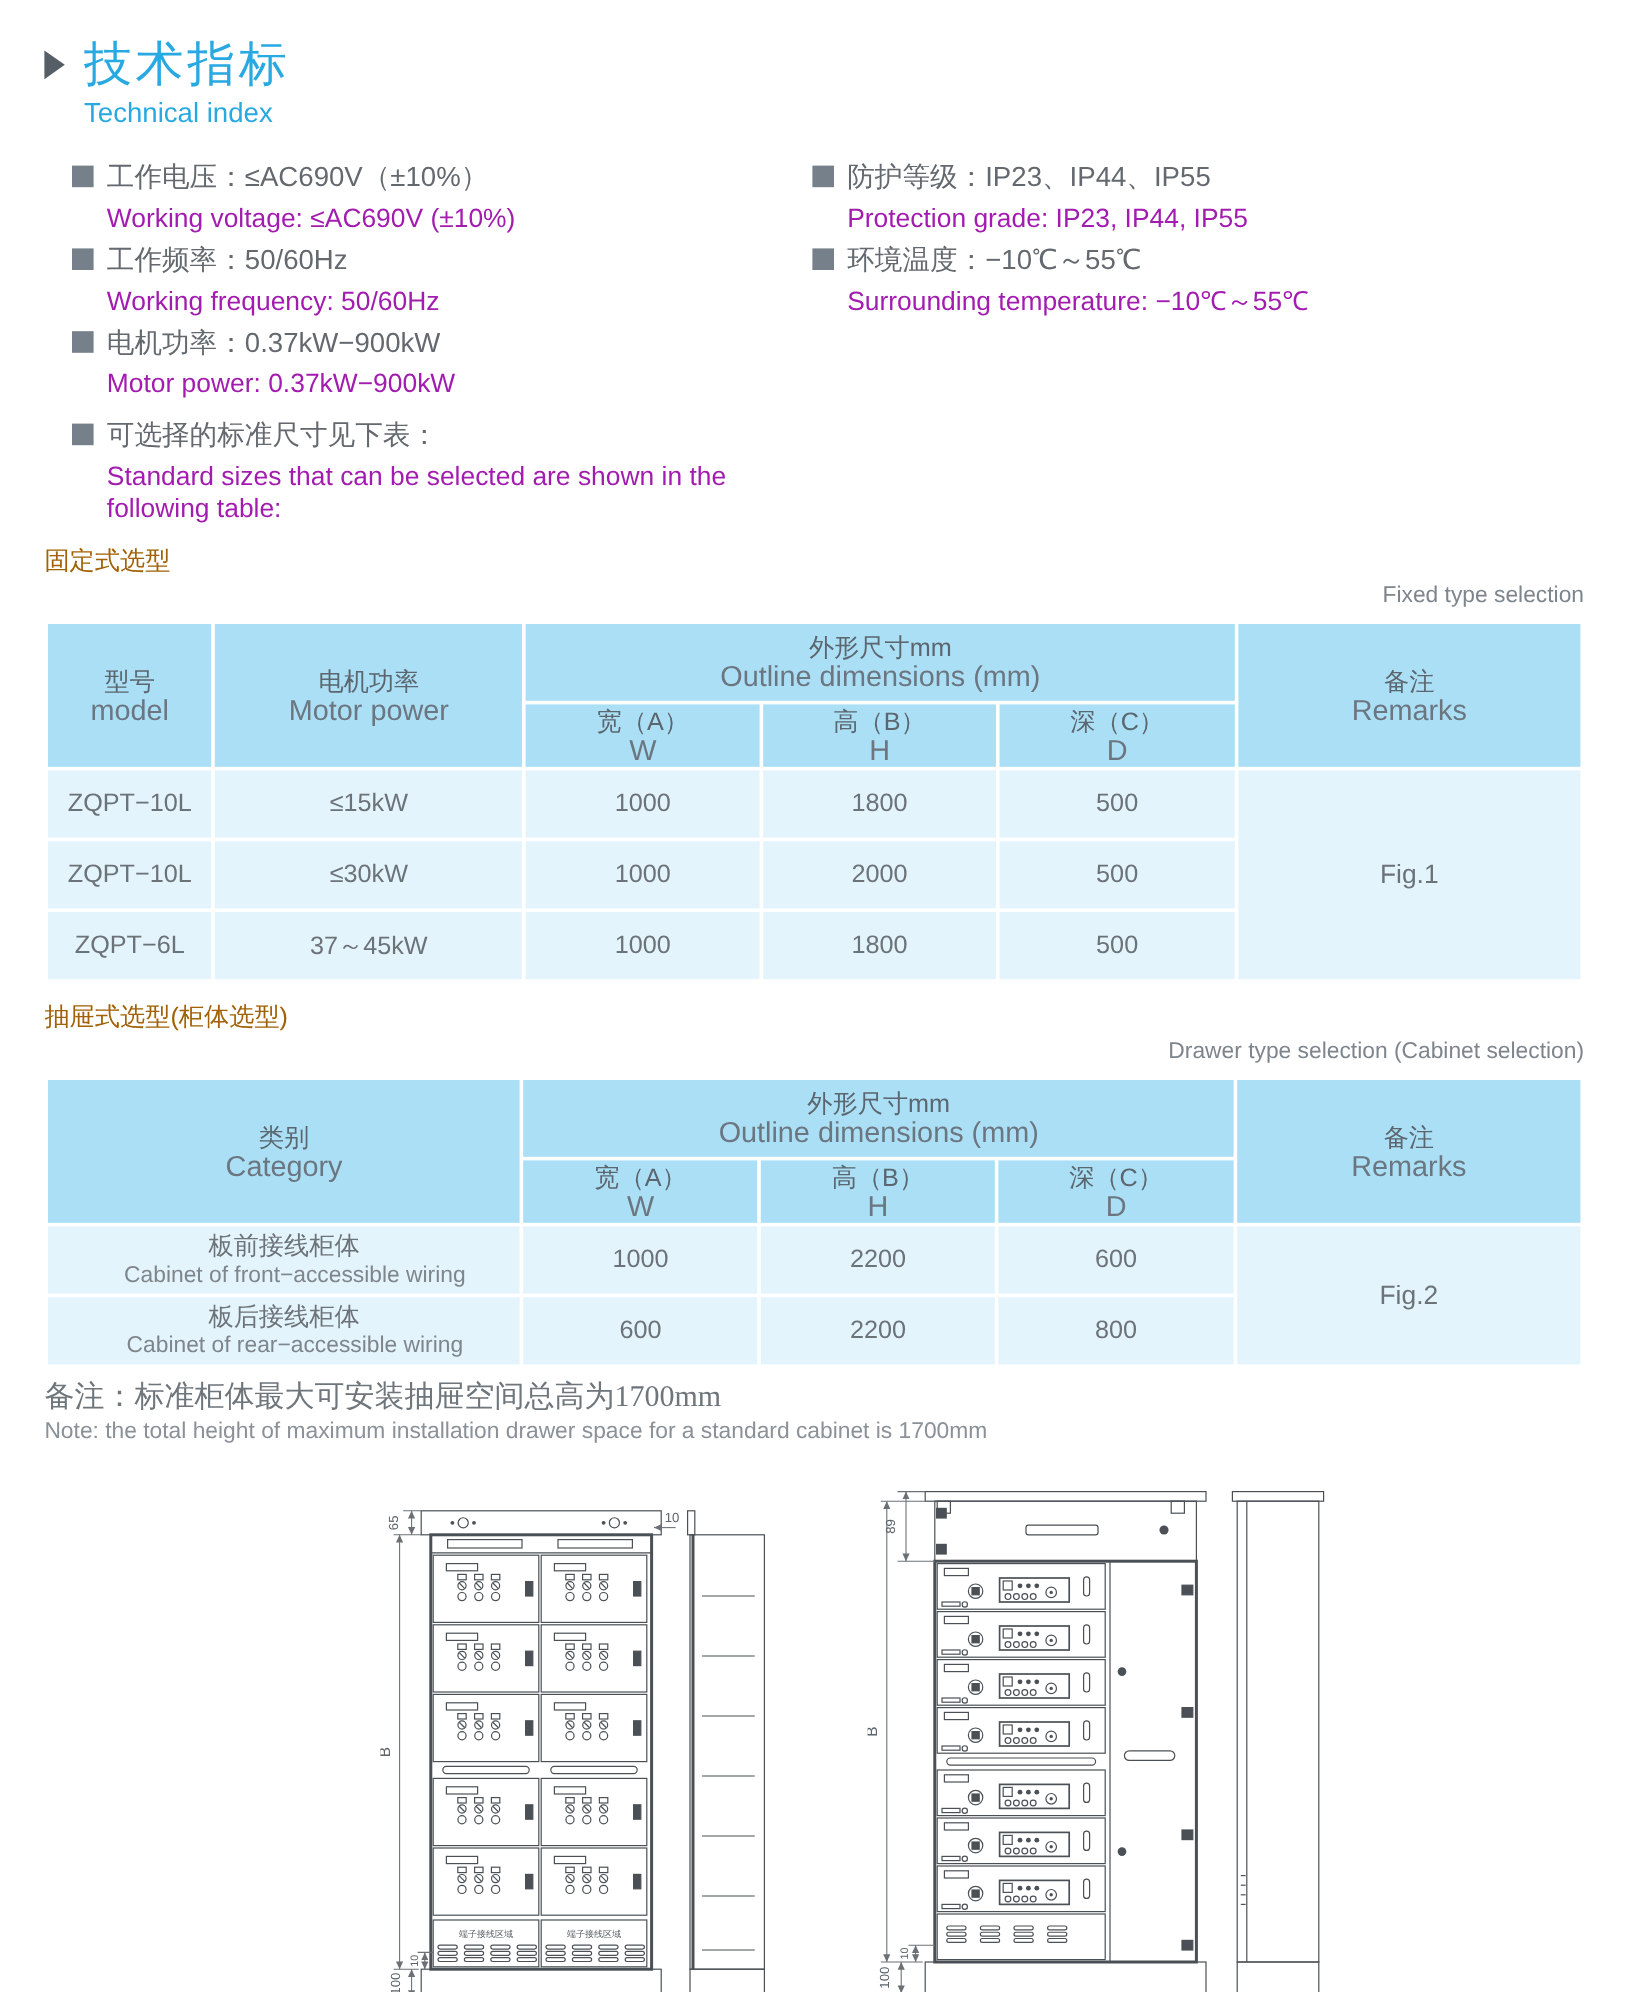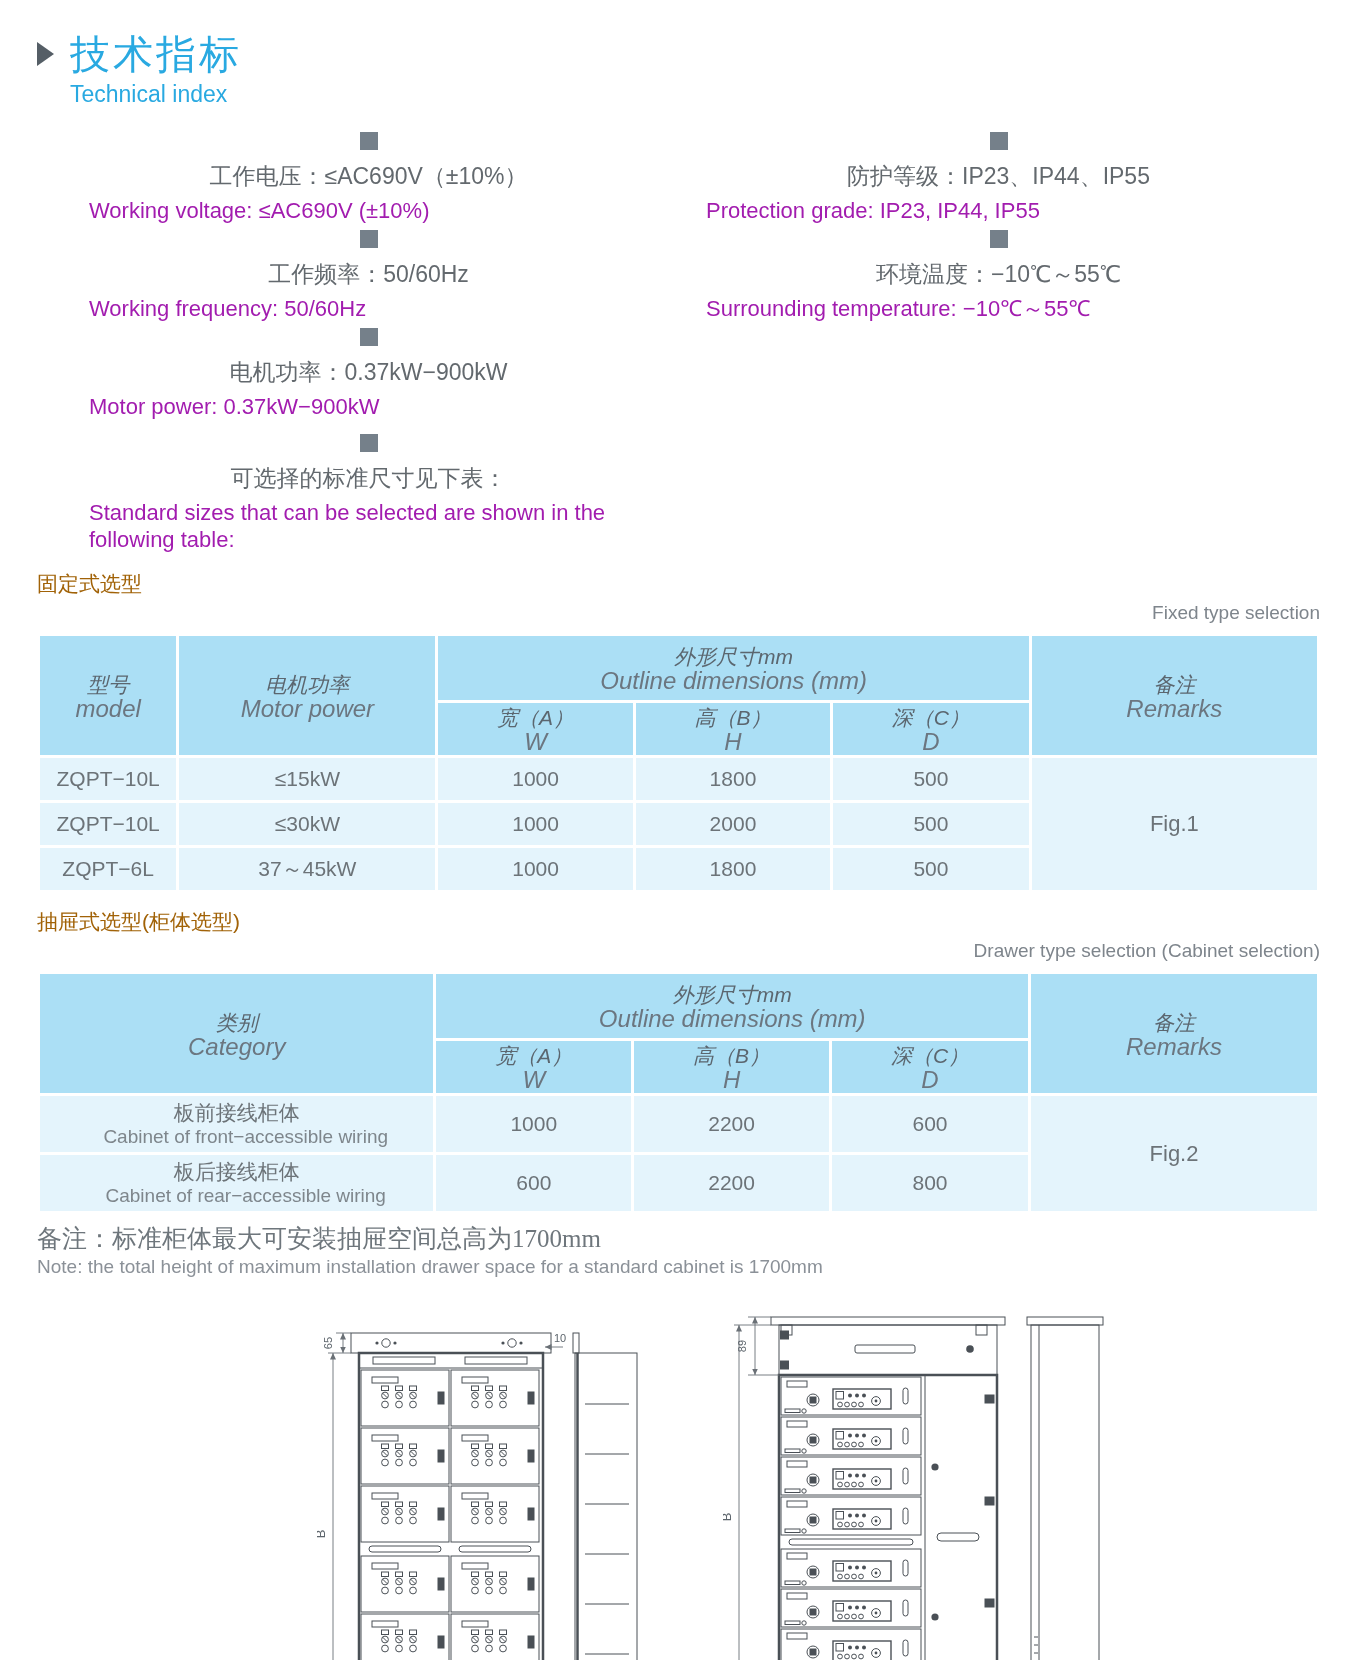--- a/index.html
+++ b/index.html
@@ -14,43 +14,43 @@
   .title-row{display:flex;align-items:center;gap:16px;}
   .tri{width:0;height:0;border-left:17px solid #555e66;border-top:12px solid transparent;border-bottom:12px solid transparent;}
   h1{margin:0;font-size:40px;line-height:48px;font-weight:400;color:#29a9e1;letter-spacing:3px;}
   .subtitle{color:#29a9e1;font-size:23px;line-height:28px;margin:2px 0 0 33px;font-weight:400;}
 
   
   .specs{display:flex;margin-top:24px;margin-left:23px;}
   .specs-left{width:617px;flex:none;}
   .specs-right{flex:1;}
   .spec-item{margin-bottom:6px;}
-  .spec-zh{display:flex;align-items:center;gap:11px;font-size:23px;line-height:30px;color:#63696e;flex-direction:column;}
+  .spec-zh{display:flex;align-items:center;gap:11px;font-size:23px;line-height:30px;color:#63696e;}
   .bullet{width:18px;height:18px;background:#75808a;flex:none;}
   .spec-en{font-size:22px;line-height:27px;color:#a21caf;margin:6px 0 0 29px;}
   .spec-item.gap-top{margin-top:14px;}
 
   
   .sec-heading{margin-top:12px;}
   .sec-zh{font-size:21px;line-height:26px;color:#a16207;}
   .sec-en{font-size:19px;line-height:24px;color:#7e858c;margin-top:4px;text-align:right;}
 
   
   table.spec-table{border-collapse:separate;border-spacing:3px;table-layout:fixed;width:100%;margin-top:8px;}
   table.spec-table td{text-align:center;vertical-align:middle;padding:0;}
-  td.th{background:#abdff5;font-style:italic;}
+  td.th{background:#abdff5;}
   td.tb{background:#e4f4fc;}
   .th .zh{font-size:21px;line-height:25px;color:#5b666f;}
   .th .en{font-size:24px;line-height:23px;color:#6b7680;}
   .tb .zh{font-size:21px;line-height:25px;color:#6c7378;}
   .tb .en{font-size:19px;line-height:23px;color:#7e868c;padding-left:18px;}
   td.val{font-size:21px;color:#6c7378;}
   td.figcell{font-size:22px;color:#6c7378;}
   tr.tier1{height:64px;} tr.tier2{height:52px;}
-  tr.brow1{height:42px;} tr.brow2{height:56px;}
+  tr.brow1{height:56px;} tr.brow2{height:56px;}
 
   
   .notes{margin-top:12px;}
   .note-zh{font-size:25px;line-height:26px;color:#6e767c;font-family:Liberation Serif, serif;}
   .note-en{font-size:19px;line-height:25px;color:#8b9198;margin-top:2px;}
 
   
   .figures{display:flex;align-items:flex-start;margin-top:8px;margin-left:280px;gap:56px;}
   .figures svg{display:block;font-family:"Liberation Sans",sans-serif;}
   .fig1{margin-top:12px;}

